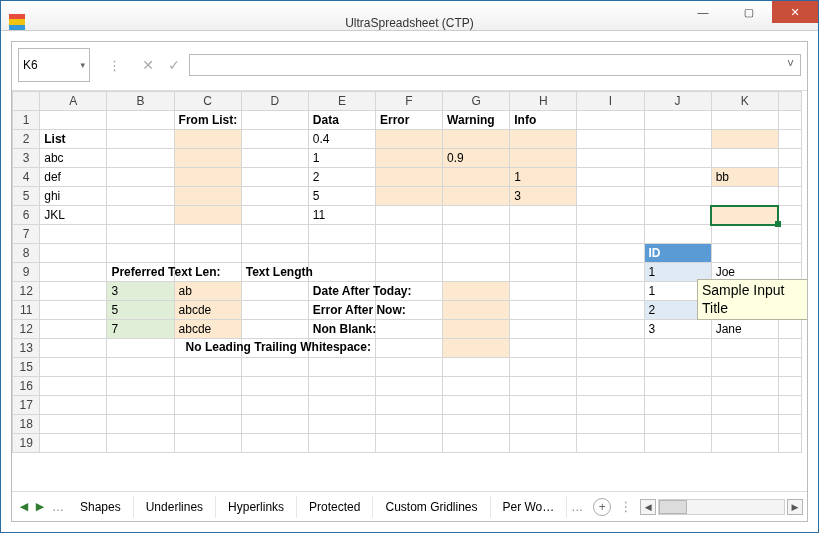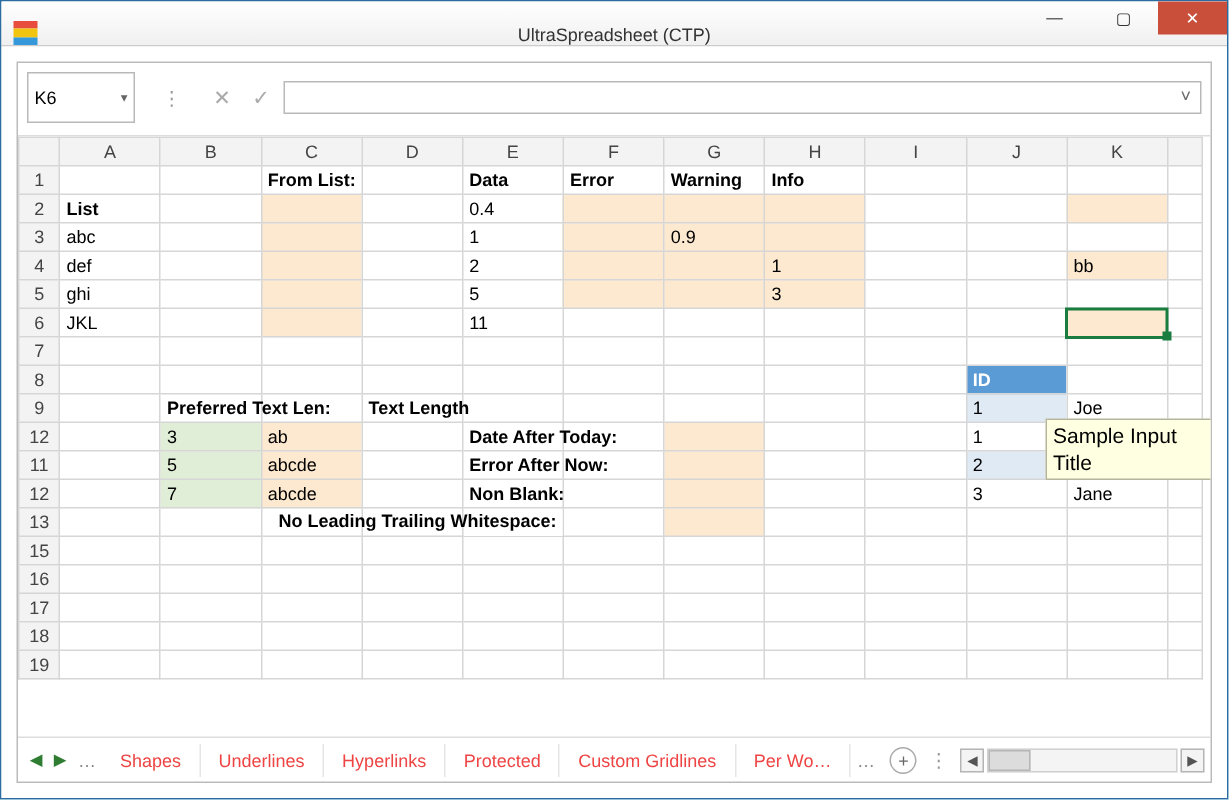--- a/index.html
+++ b/index.html
@@ -220,21 +220,21 @@
     color: #888;
     padding: 0 4px;
     cursor: pointer;
   }
   .tab {
     padding: 0 12px;
     height: 22px;
     display: flex;
     align-items: center;
     cursor: pointer;
-    color: #ef4444;
+    color: #000000;
     border-right: 1px solid #e6e6e6;
   }
   .add-sheet {
     width: 18px; height:18px;
     border:1px solid #aaa;
     border-radius:50%;
     display:flex; align-items:center; justify-content:center;
     font-size:12px;
     color:#666;
     margin:0 6px;

